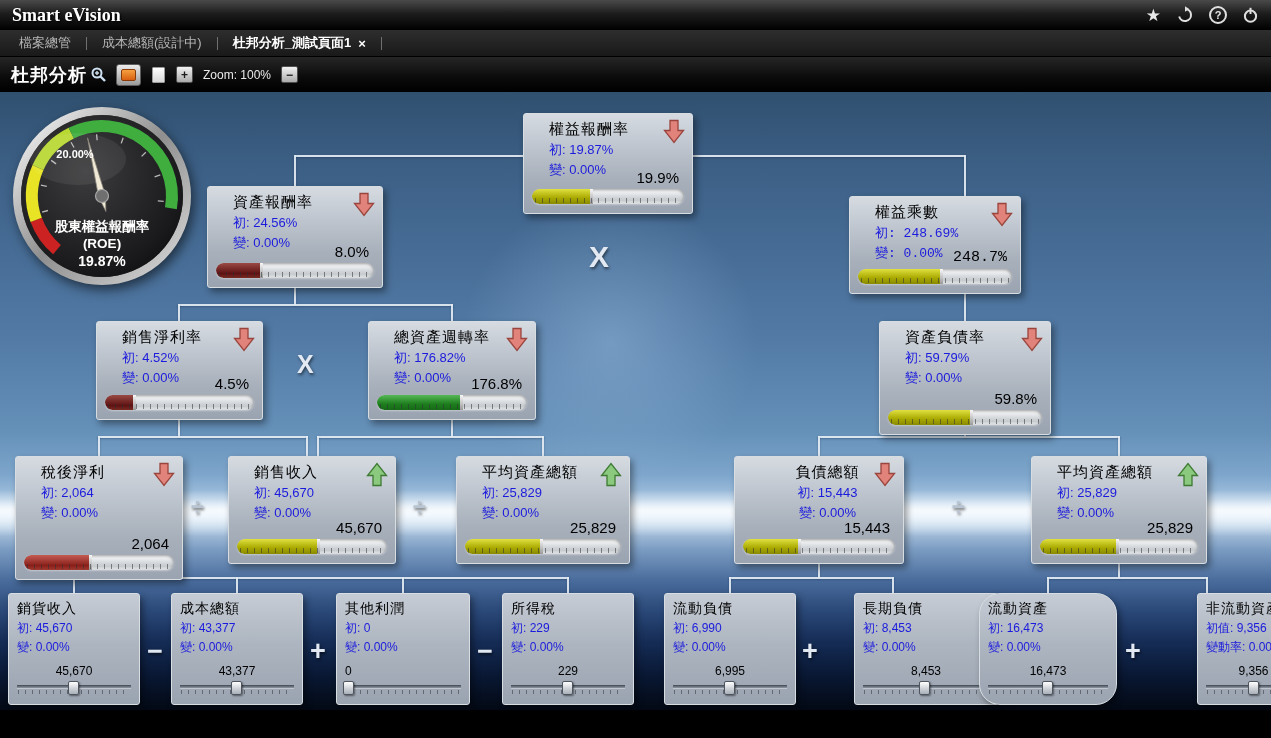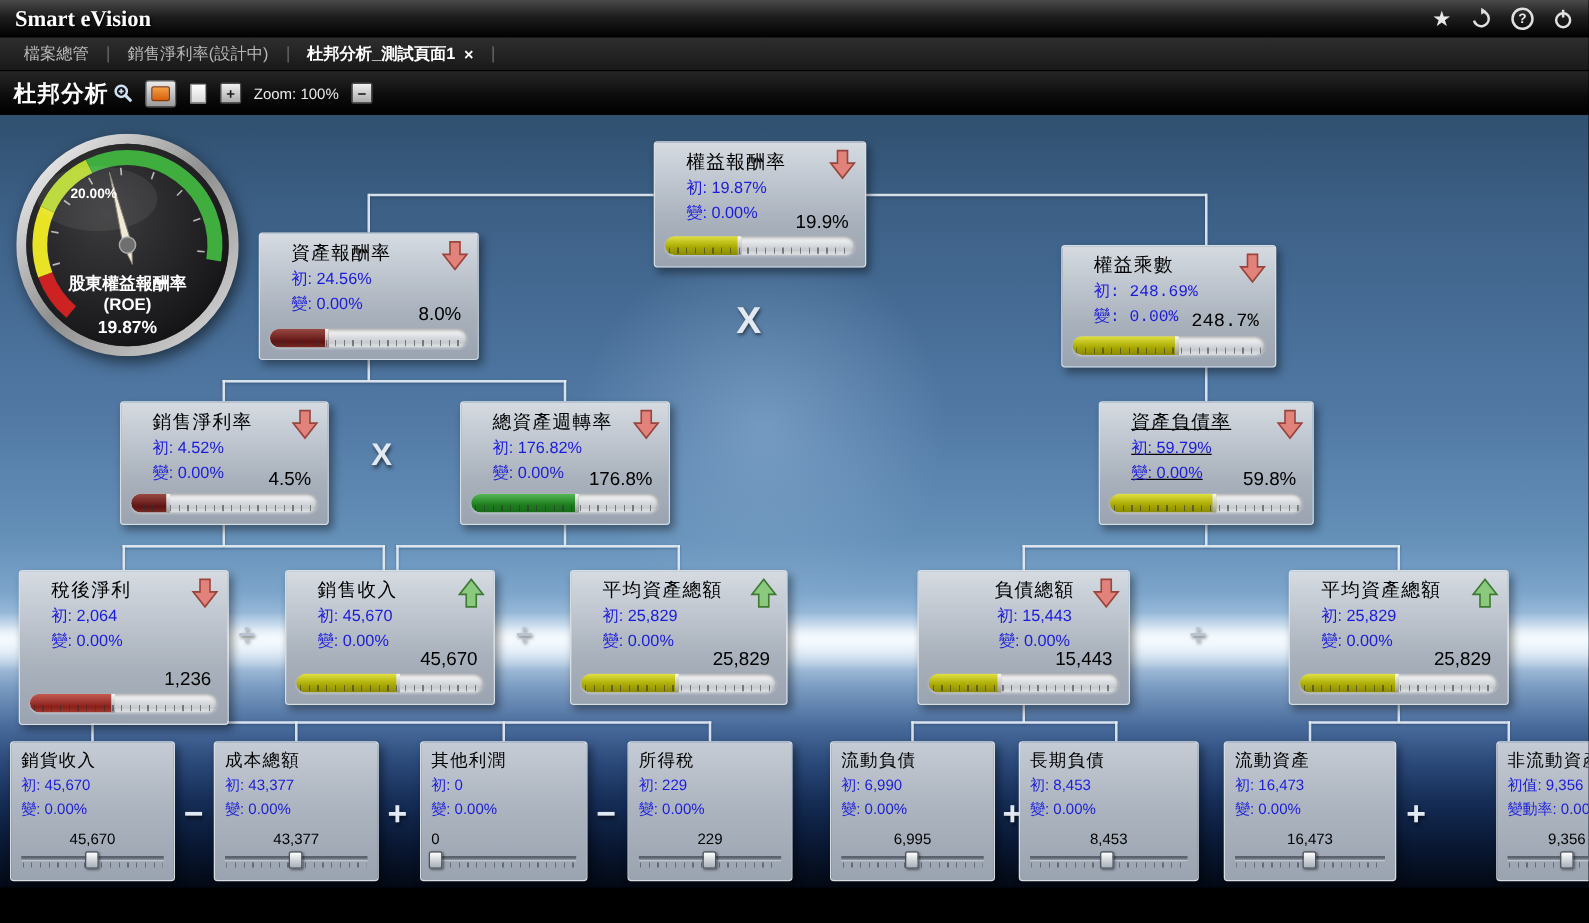--- a/index.html
+++ b/index.html
@@ -128,21 +128,21 @@
     </span>
   </div>
 </div>
 
 <div class="tabbar">
   <div class="tab">
     <span>檔案總管</span>
   </div>
   <span class="tabsep"></span>
   <div class="tab">
-    <span>銷售淨利率(設計中)</span>
+    <span>成本總額(設計中)</span>
   </div>
   <span class="tabsep"></span>
   <div class="tab active">
     <span>杜邦分析_測試頁面1</span>
     <span class="tabclose">×</span>
   </div>
   <span class="tabsep"></span>
 </div>
 
 <div class="titlebar">
@@ -319,41 +319,41 @@
           <path d="M7 1.5 h8 v10 h5.5 L11 23.5 L1.5 11.5 h5.5 z" fill="#e2837b" stroke="#99443c" stroke-width="1.3"></path>
         </svg></div>
       <div class="cinit">初: 176.82%</div>
       <div class="cchange">變: 0.00%</div>
       <div class="cvalue">176.8%</div>
       <div class="bar">
         <div class="fill f-green" style="width:57%"></div>
         <div class="ticks"></div>
       </div>
     </div>
-    <div class="card big" style="left: 879px; top: 229px; width: 172px; height: 99px; text-decoration: underline;">
+    <div class="card big" style="left: 879px; top: 229px; width: 172px; height: 114px;">
       <div class="ctitle">資產負債率</div>
       <div class="arrow"><svg width="22" height="25" viewBox="0 0 22 25">
           <path d="M7 1.5 h8 v10 h5.5 L11 23.5 L1.5 11.5 h5.5 z" fill="#e2837b" stroke="#99443c" stroke-width="1.3"></path>
         </svg></div>
       <div class="cinit">初: 59.79%</div>
       <div class="cchange">變: 0.00%</div>
       <div class="cvalue">59.8%</div>
       <div class="bar">
         <div class="fill f-yellow" style="width:55%"></div>
         <div class="ticks"></div>
       </div>
     </div>
     <div class="card big" style="left: 15px; top: 364px; width: 168px; height: 124px;">
       <div class="ctitle">稅後淨利</div>
       <div class="arrow"><svg width="22" height="25" viewBox="0 0 22 25">
           <path d="M7 1.5 h8 v10 h5.5 L11 23.5 L1.5 11.5 h5.5 z" fill="#e2837b" stroke="#99443c" stroke-width="1.3"></path>
         </svg></div>
       <div class="cinit">初: 2,064</div>
       <div class="cchange">變: 0.00%</div>
-      <div class="cvalue">1,236</div>
+      <div class="cvalue">2,064</div>
       <div class="bar">
         <div class="fill f-red" style="width:45%"></div>
         <div class="ticks"></div>
       </div>
     </div>
     <div class="card big" style="left: 228px; top: 364px; width: 168px; height: 108px;">
       <div class="ctitle">銷售收入</div>
       <div class="arrow"><svg width="22" height="25" viewBox="0 0 22 25">
           <path d="M7 23.5 h8 v-10 h5.5 L11 1.5 L1.5 13.5 h5.5 z" fill="#8bc97f" stroke="#3e7a33" stroke-width="1.3"></path>
         </svg></div>
@@ -452,32 +452,32 @@
       <div class="ctitle">流動負債</div>
       <div class="cinit">初: 6,990</div>
       <div class="cchange">變: 0.00%</div>
       <div class="svalue">6,995</div>
       <div class="slider">
         <div class="strack"></div>
         <div class="sticks"></div>
         <div class="sthumb" style="left:48%"></div>
       </div>
     </div>
-    <div class="card small" style="left: 815px; top: 501px; width: 144px; height: 112px;">
+    <div class="card small" style="left: 854px; top: 501px; width: 144px; height: 112px;">
       <div class="ctitle">長期負債</div>
       <div class="cinit">初: 8,453</div>
       <div class="cchange">變: 0.00%</div>
       <div class="svalue">8,453</div>
       <div class="slider">
         <div class="strack"></div>
         <div class="sticks"></div>
         <div class="sthumb" style="left:48%"></div>
       </div>
     </div>
-    <div class="card small" style="left: 979px; top: 501px; width: 138px; height: 112px;">
+    <div class="card small" style="left: 979px; top: 501px; width: 138px; height: 112px; border-radius: 21px;">
       <div class="ctitle">流動資產</div>
       <div class="cinit">初: 16,473</div>
       <div class="cchange">變: 0.00%</div>
       <div class="svalue">16,473</div>
       <div class="slider">
         <div class="strack"></div>
         <div class="sticks"></div>
         <div class="sthumb" style="left:48%"></div>
       </div>
     </div>

